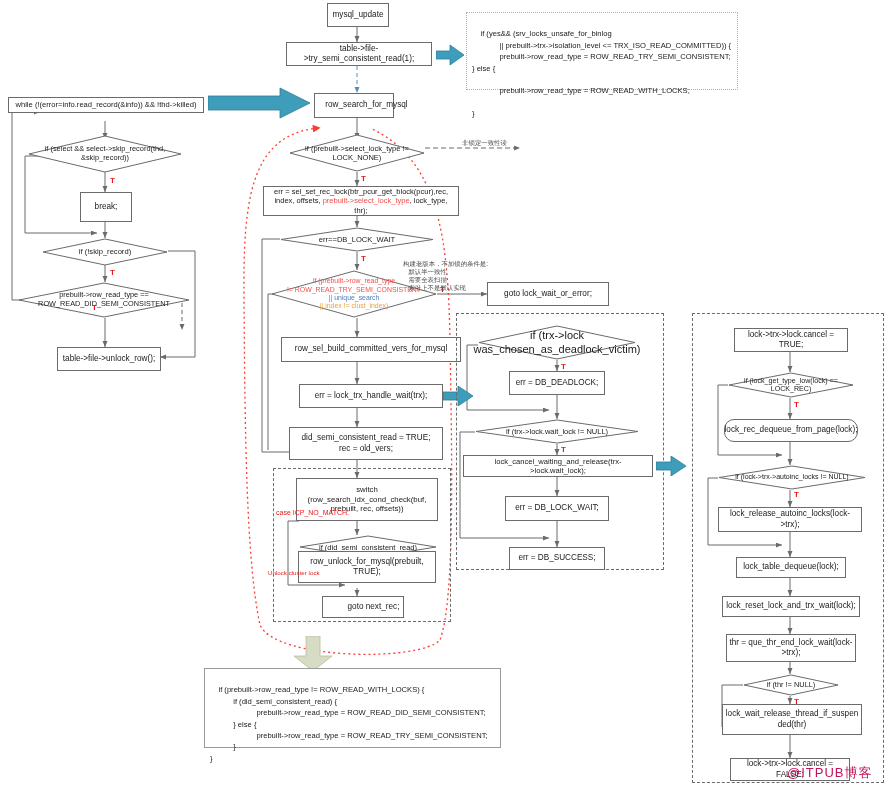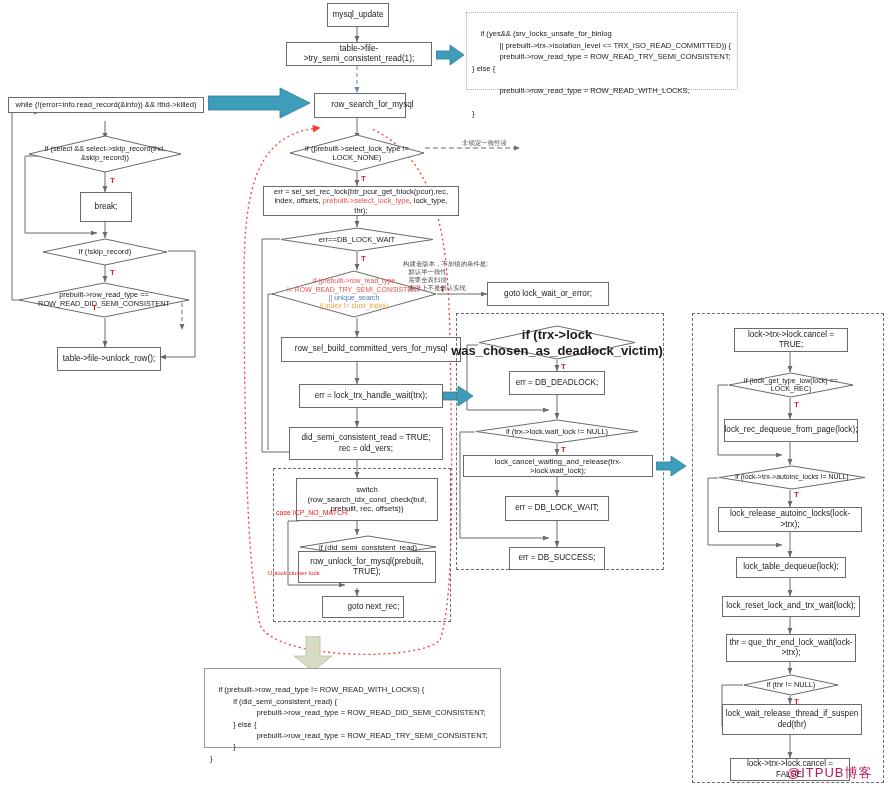--- a/index.html
+++ b/index.html
@@ -115,21 +115,21 @@
   </svg>
 
   <div class="node" style="left:327px;top:3px;width:62px;height:24px;">
     <span>mysql_update</span>
   </div>
 
   <div class="node" style="left:286px;top:42px;width:146px;height:24px;">
     <span>table-&gt;file-&gt;try_semi_consistent_read(1);</span>
   </div>
 
-  <div class="node" style="left:314px;top:93px;width:92px;height:25px;padding-left:28px;">
+  <div class="node" style="left:314px;top:93px;width:80px;height:25px;padding-left:28px;">
     <span>row_search_for_mysql</span>
   </div>
 
   <div class="codebox dotted" style="left:466px;top:12px;width:272px;height:78px;">
     <span>if (yes&amp;&amp; (srv_locks_unsafe_for_binlog
              || prebuilt-&gt;trx-&gt;isolation_level &lt;= TRX_ISO_READ_COMMITTED)) {
              prebuilt-&gt;row_read_type = ROW_READ_TRY_SEMI_CONSISTENT;
 } else {
 
              prebuilt-&gt;row_read_type = ROW_READ_WITH_LOCKS;
@@ -307,21 +307,21 @@
            }
 }</span>
   </div>
 
   <div class="grp" style="left:456px;top:313px;width:208px;height:257px;"></div>
 
   <div class="diamond" style="left:478px;top:325px;width:158px;height:35px;">
     <svg width="158" height="35">
         <polygon points="79,1 157,17.5 79,34 1,17.5" fill="#fff" stroke="#6b6b6b" stroke-width="1"></polygon>
       </svg>
-    <div class="dlabel" style="font-size:13px;white-space:pre;font-weight:bold;">
+    <div class="dlabel" style="font-size:11px;white-space:pre;">
       <span>if (trx-&gt;lock
 was_chosen_as_deadlock_victim)</span>
     </div>
   </div>
   <div class="tmark" style="left:561px;top:362px;">T</div>
 
   <div class="node" style="left:509px;top:371px;width:96px;height:24px;">
     <span>err = DB_DEADLOCK;</span>
   </div>
 
@@ -361,21 +361,21 @@
     <svg width="126" height="26">
         <polygon points="63,1 125,13 63,25 1,13" fill="#fff" stroke="#6b6b6b" stroke-width="1"></polygon>
       </svg>
     <div class="dlabel" style="font-size:7.1px;white-space:pre;">
       <span>if (lock_get_type_low(lock) ==
 LOCK_REC)</span>
     </div>
   </div>
   <div class="tmark" style="left:794px;top:400px;">T</div>
 
-  <div class="node" style="left:724px;top:419px;width:134px;height:23px;">
+  <div class="node" style="left:724px;top:419px;width:134px;height:23px;border-radius:10px;">
     <span>lock_rec_dequeue_from_page(lock);</span>
   </div>
 
   <div class="diamond" style="left:718px;top:465px;width:148px;height:25px;">
     <svg width="148" height="25">
         <polygon points="74,1 147,12.5 74,24 1,12.5" fill="#fff" stroke="#6b6b6b" stroke-width="1"></polygon>
       </svg>
     <div class="dlabel" style="font-size:7px;">
       <span>if (lock-&gt;trx-&gt;autoinc_locks != NULL)</span>
     </div>

